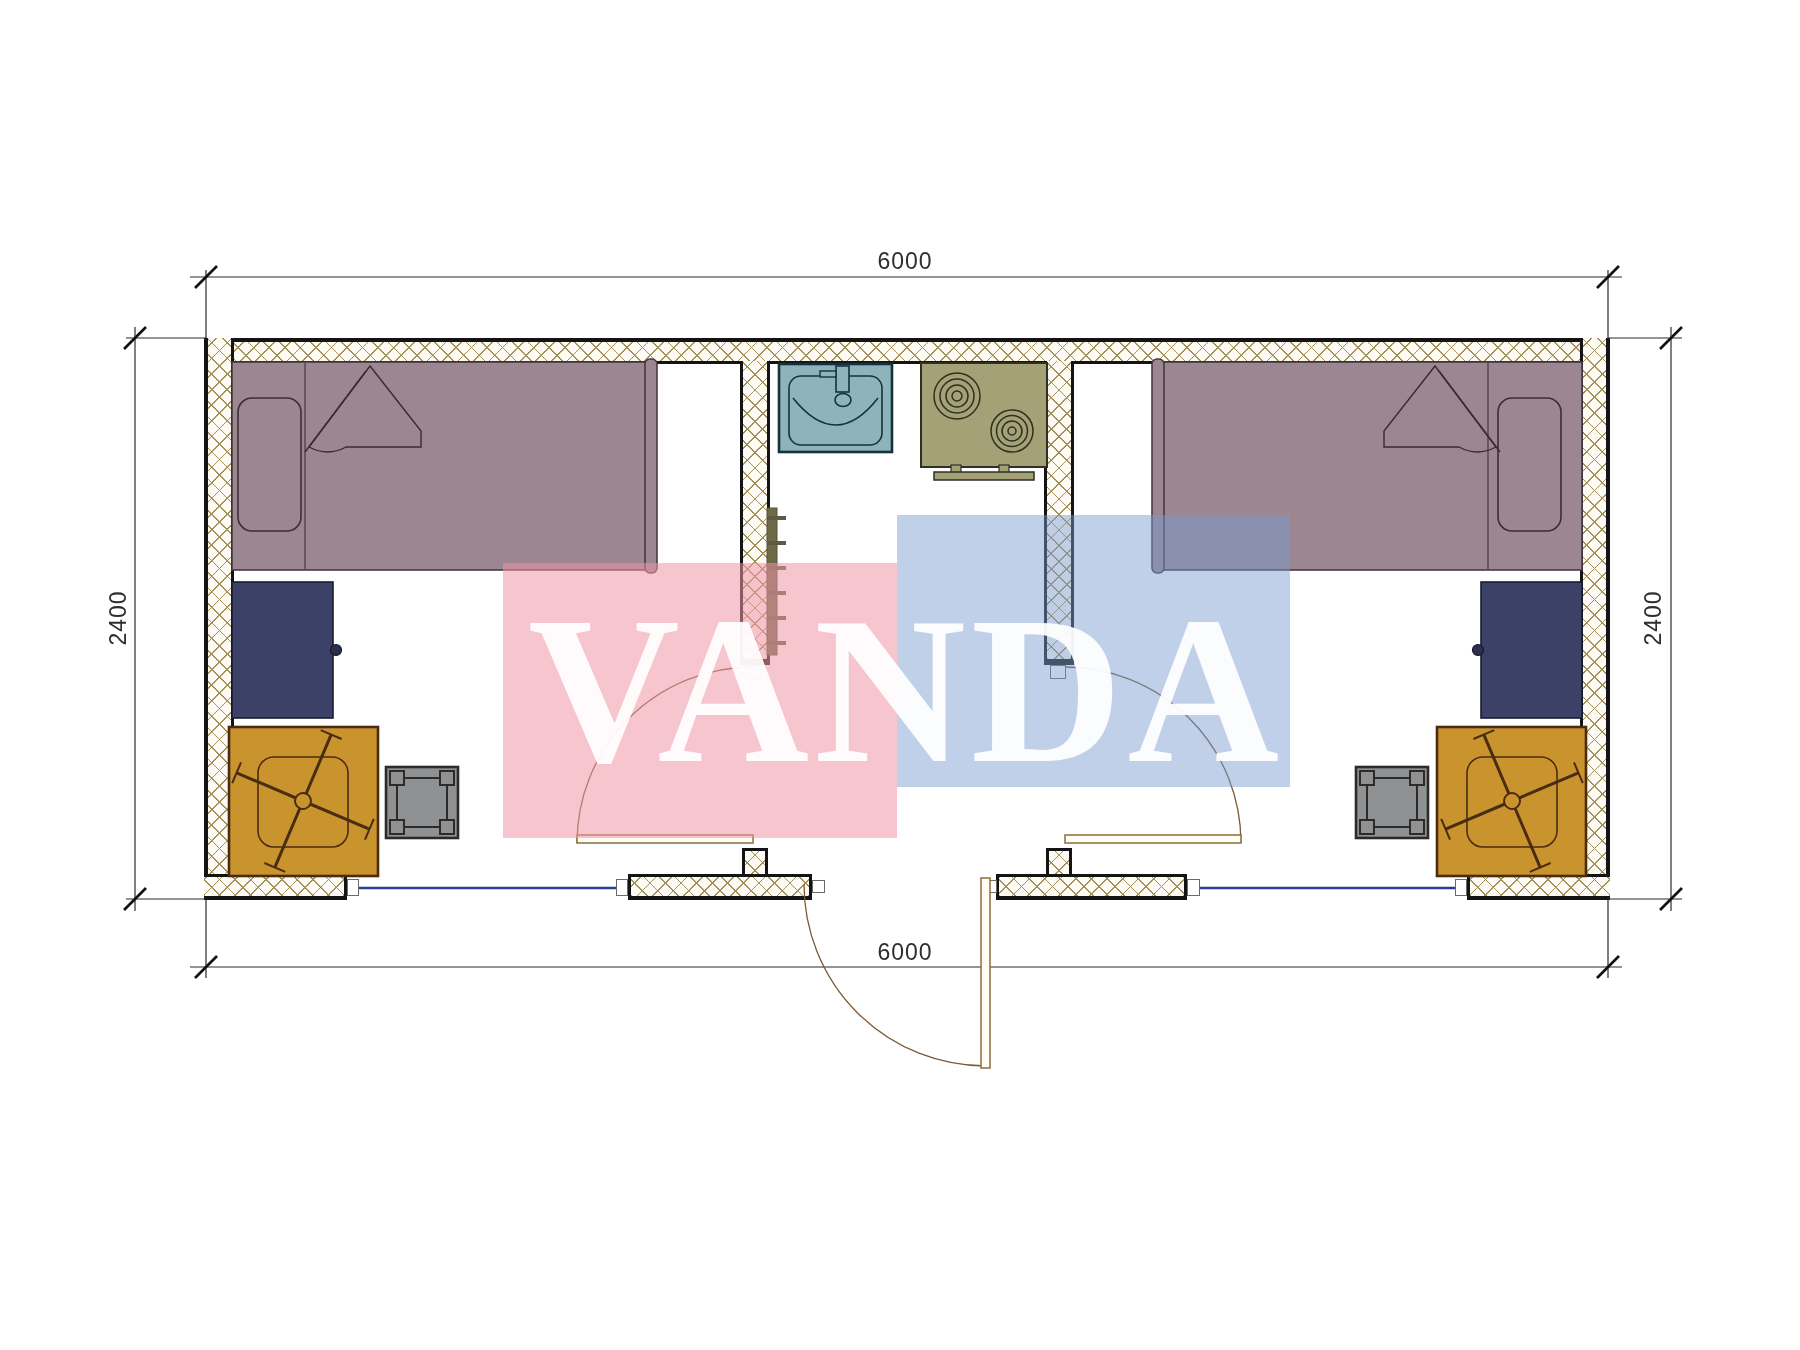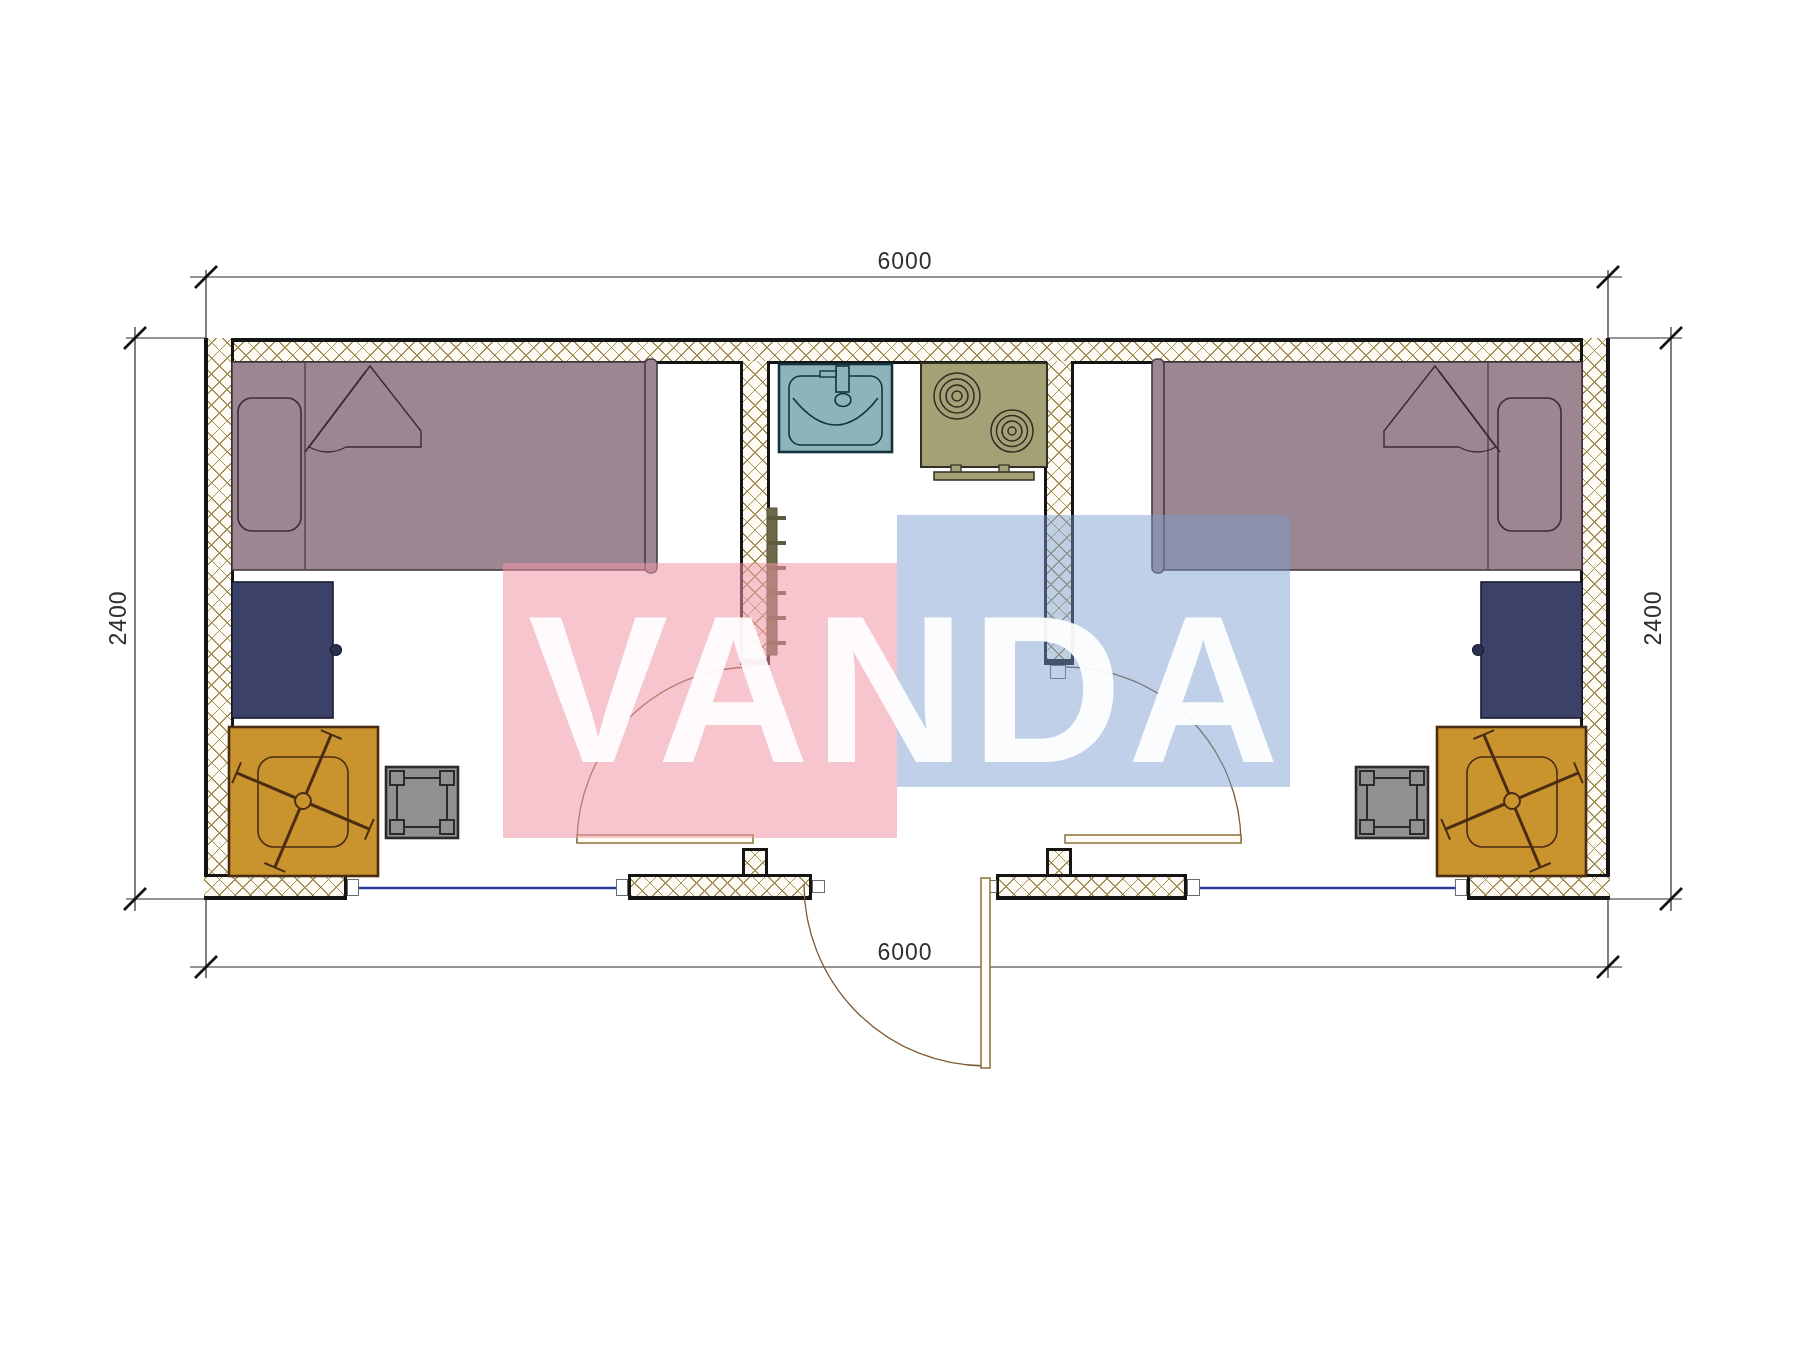--- a/index.html
+++ b/index.html
@@ -15,21 +15,21 @@
     border:0 solid #141414;
   }
   .cap{background:#ffffff;border:1.5px solid #6a6a6a;}
   .dimtext{font-size:23px;color:#2e2e2e;letter-spacing:1px;text-align:center;line-height:24px;}
   .vertical{transform:rotate(-90deg);transform-origin:center center;}
   #watermark-pink{background:rgba(239,150,166,0.55);}
   #watermark-blue{background:rgba(122,156,208,0.47);}
   #watermark-text{
     left:520px;top:585px;width:772px;height:210px;
     font-weight:bold;font-size:210px;line-height:210px;letter-spacing:5px;
-    color:rgba(255,255,255,0.93);text-align:center;white-space:nowrap;
+    color:rgba(255,255,255,0.93);text-align:center;white-space:nowrap;font-family:Liberation Serif, serif;
   }
   svg{position:absolute;left:0;top:0;}
 </style>
 </head>
 <body>
 
 <div id="canvas">
 
   <div class="abs hatch" style="left:204px;top:338px;width:1406px;height:26px;border-top-width:4px;border-bottom-width:3px;"></div>
   <div class="abs hatch" style="left:204px;top:338px;width:30px;height:562px;border-left-width:4px;border-right-width:3px;"></div>

